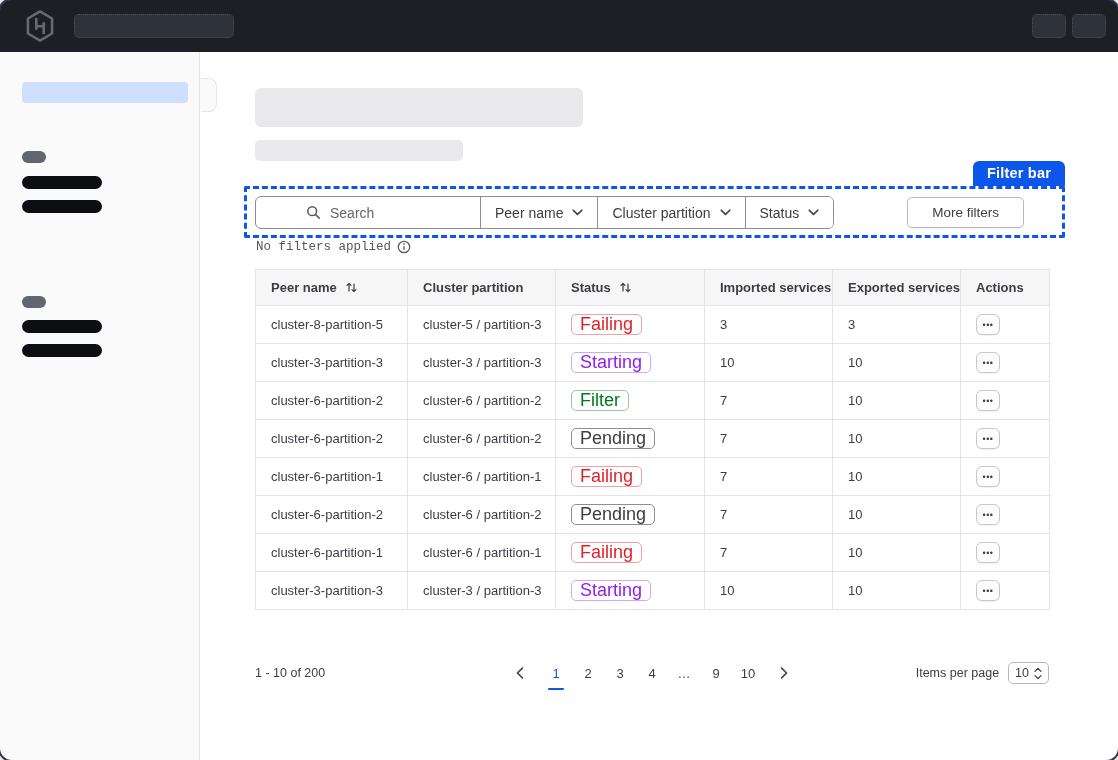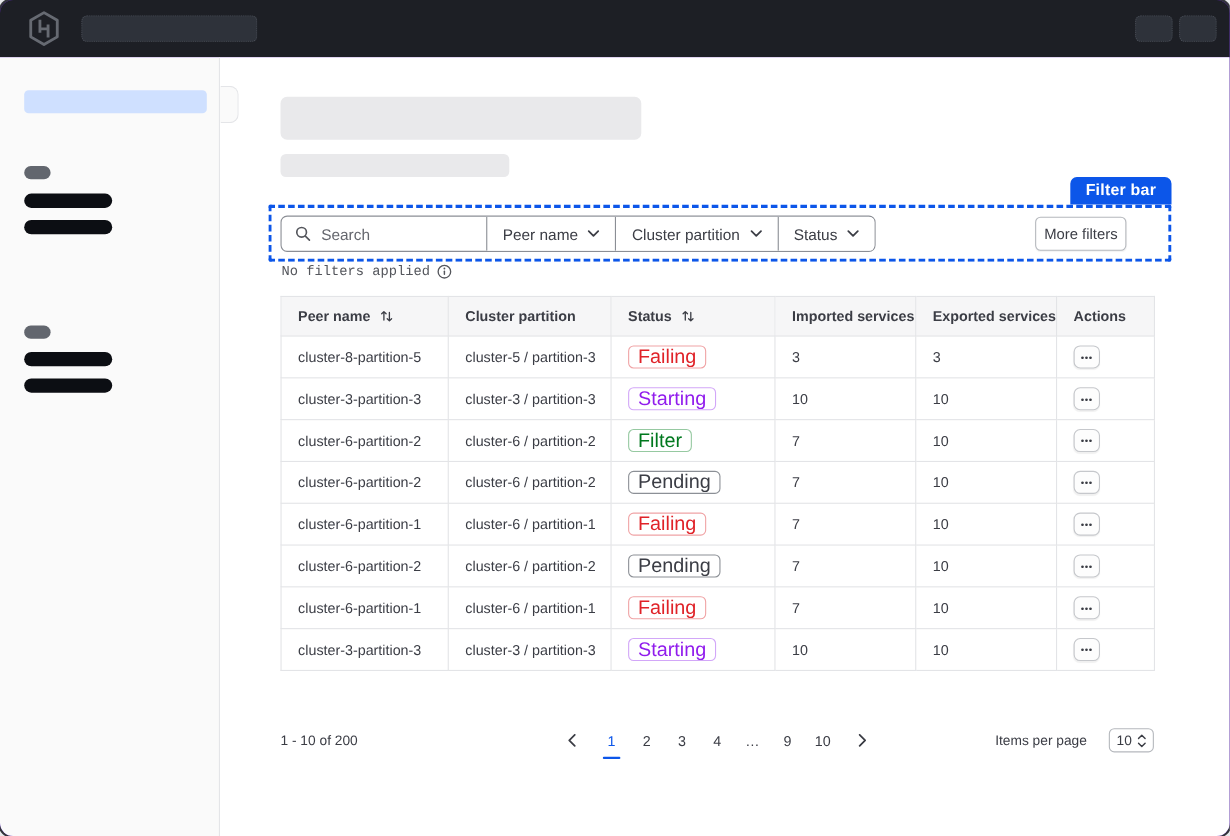--- a/index.html
+++ b/index.html
@@ -54,32 +54,32 @@
     border:3px dashed #0c56e9; border-radius:2px;
   }
   .filter-label {
     position:absolute; right:-3px; bottom:calc(100% + 3px);
     background:#0c56e9; color:#fff; font-weight:700; font-size:14.5px;
     padding:4px 14px 5px; border-radius:6px 6px 0 0; letter-spacing:.2px;
   }
   .filter-row { position:absolute; left:8px; top:7px; right:8px; display:flex; align-items:center; }
   .search-group {
     display:flex; align-items:stretch; height:33px; background:#fff;
-    border:1px solid #8b8e95; border-radius:6px; overflow:hidden;
+    border:1px solid #8b8e95; border-radius:6px; overflow:hidden;padding-left:38px;
   }
   .search-seg { width:186px; display:flex; align-items:center; gap:9px; padding:0 12px; }
   .search-seg input { border:none; outline:none; width:120px; font-size:14px; font-family:inherit; color:#3b3d45; background:transparent; }
   .search-seg input::placeholder { color:#65676e; }
   .dd-seg {
     border-left:1px solid #8b8e95; display:flex; align-items:center; gap:9px;
     padding:0 14px; font-size:14px; color:#3b3d45; background:#fff; cursor:pointer; white-space:nowrap;
     font-family:inherit;
   }
   .more-filters {
-    margin-left:auto; margin-right:30px; height:31px; padding:0 7px;
+    margin-left:auto; margin-right:30px; height:31px; padding:0 24px;
     background:#fff; border:1px solid #b5b8bd; border-radius:5px;
     font-size:13.5px; color:#3b3d45; font-family:inherit; cursor:pointer;
     box-shadow:0 1px 1px rgba(0,0,0,.05);
   }
   .no-filters {
     position:absolute; left:56px; top:188px; display:flex; align-items:center; gap:6px;
     font-size:12.5px; color:#54565c;font-family:Liberation Mono, monospace;
   }
 
   
@@ -114,21 +114,21 @@
   .pager-btn {
     min-width:22px; height:24px; border:none; background:transparent; cursor:pointer;
     font-size:13px; color:#3b3d45; font-family:inherit; display:inline-flex; align-items:center; justify-content:center;
     position:relative; padding:0 1px;
   }
   .pager-pages { display:flex; gap:10px; margin:0 10px; }
   .pager-pages .pager-btn.active { color:#0c56e9; }
   .pager-pages .pager-btn.active::after {
     content:""; position:absolute; left:3px; right:3px; bottom:-5px; height:2px; background:#0c56e9; border-radius:1px;
   }
-  .ipp { margin-left:auto; display:flex; align-items:center; gap:20px; z-index:1; background:#fff; }
+  .ipp { margin-left:auto; display:flex; align-items:center; gap:9px; z-index:1; background:#fff; }
   .ipp-label { font-size:12.5px; color:#3b3d45; }
   .ipp-select {
     display:inline-flex; align-items:center; gap:5px; height:22px; padding:0 6px;
     border:1px solid #b5b8bd; border-radius:5px; background:#fff; font-size:12.5px; color:#3b3d45;
     cursor:pointer; font-family:inherit;
   }
   .icon { display:inline-flex; flex:0 0 auto; }
 </style>
 </head>
 <body>

